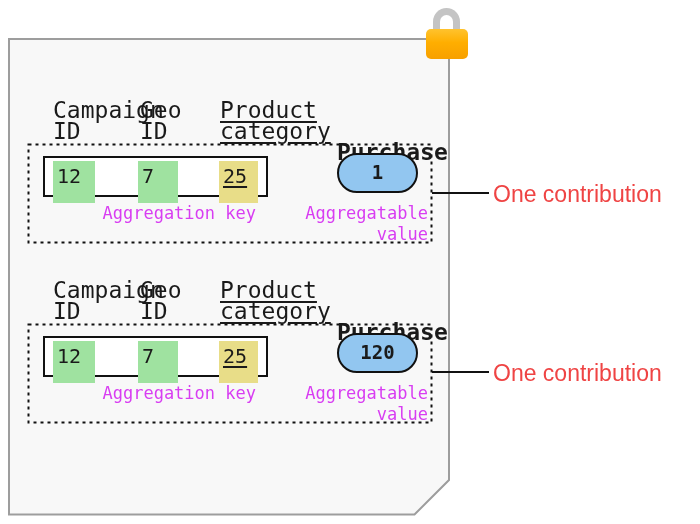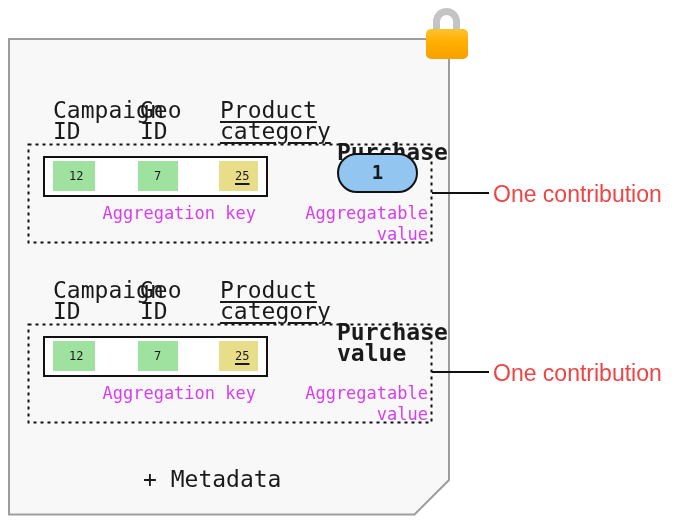--- a/index.html
+++ b/index.html
@@ -14,21 +14,21 @@
     background:linear-gradient(180deg,var(--lock_orange_light,#ffc32e) 0%,var(--lock_orange,#ffae00) 45%,#f7a000 100%);}
 
   
   .hdr{position:absolute;font-size:23px;line-height:21px;white-space:pre;}
   .hdr.bold{font-weight:bold;margin-top:42px;}
   .ul{text-decoration:underline;text-decoration-thickness:1.5px;text-underline-offset:3px;}
 
   
   .keybox{position:absolute;left:43px;width:225px;height:41px;box-sizing:border-box;
     background:#ffffff;border:2px solid #111111;}
-  .cell{position:absolute;height:30px;font-size:12px;line-height:30px;padding-left:16px;box-sizing:border-box;}
+  .cell{position:absolute;height:42px;font-size:20px;line-height:30px;padding-left:4px;box-sizing:border-box;}
   .cell.green{background:var(--green,#9fe2a0);}
   .cell.yellow{background:var(--yellow,#e8dd88);}
 
   
   .bubble{position:absolute;left:337px;width:81px;height:40px;box-sizing:border-box;
     background:var(--blue,#92c6f0);border:2px solid #111111;border-radius:20px;
     text-align:center;font-size:19px;font-weight:bold;line-height:35px;}
 
   
   .maglabel{position:absolute;color:var(--magenta,#d83df2);font-size:17px;line-height:21px;
@@ -90,20 +90,20 @@
   <div class="hdr bold" style="left:337px;top:280px;">Purchase
 value</div>
 
   <div class="keybox" style="top:336px;"></div>
   <div class="cell green" style="left:53px;top:341px;width:42px;">12</div>
   <div class="cell green" style="left:138px;top:341px;width:40px;">7</div>
   <div class="cell yellow ul" style="left:219px;top:341px;width:39px;">25</div>
 
   <div class="maglabel key" style="top:383px;">Aggregation key</div>
 
+  <div class="bubble" style="top:333px;">120</div>
   <div class="maglabel val" style="top:383px;">Aggregatable
 value</div>
 
   <div class="callout" style="top:360px;">One contribution</div>
 
-  <div class="footer">+ Metadata</div>
 
 </div>
 
 </body></html>

